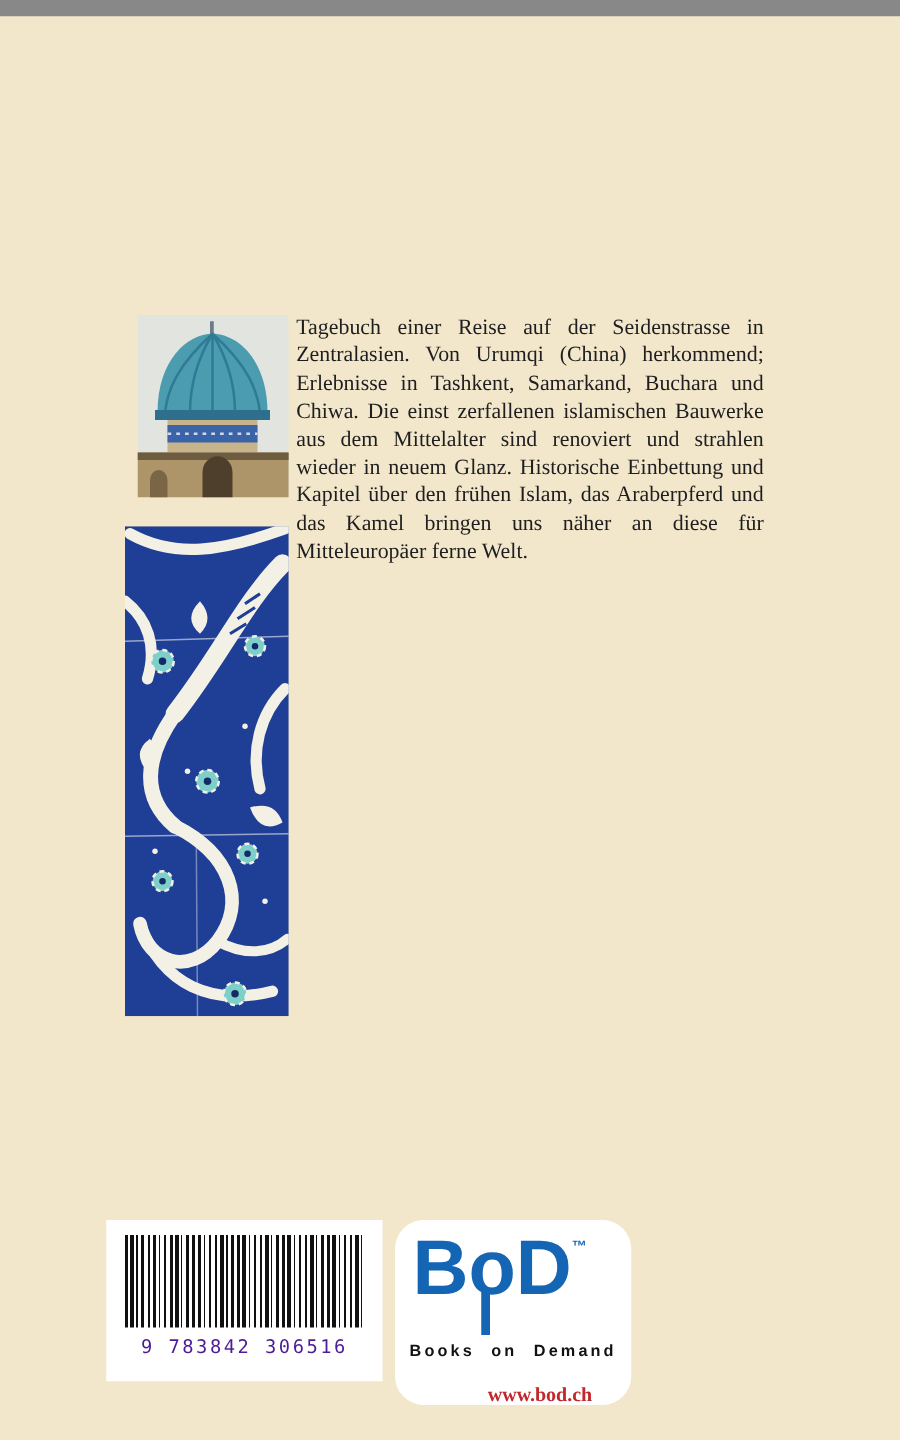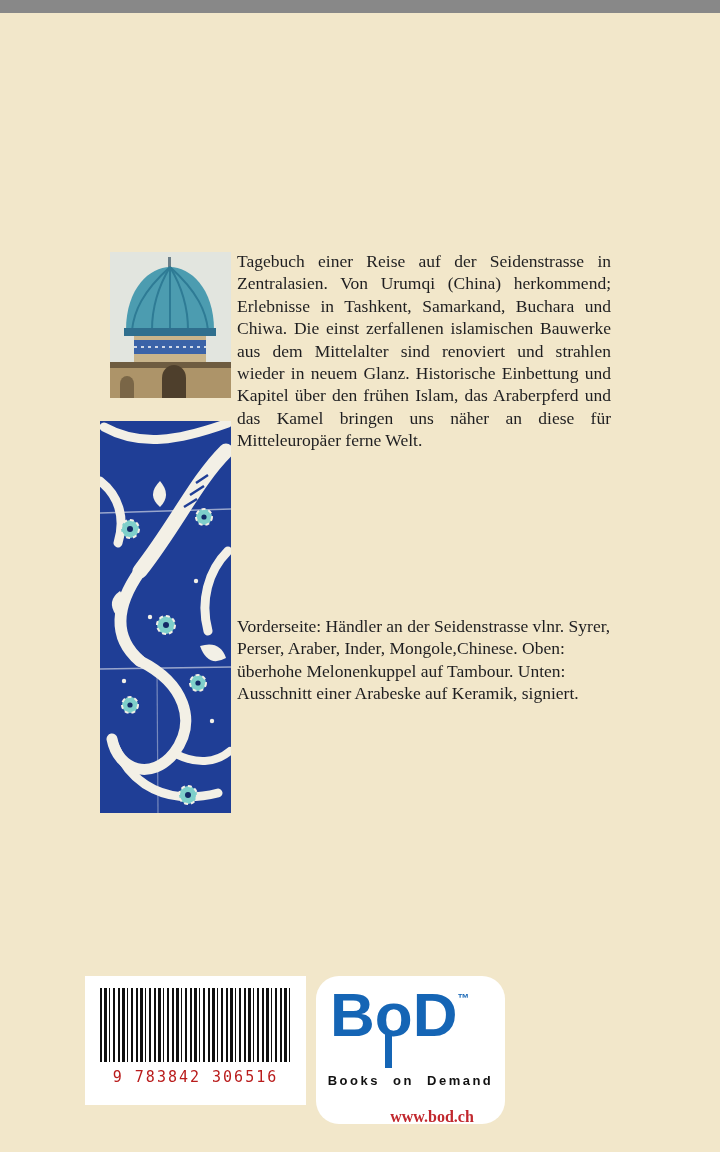--- a/index.html
+++ b/index.html
@@ -23,21 +23,21 @@
     position:absolute;left:15px;right:15px;top:12px;height:74px;
     background:repeating-linear-gradient(90deg,
       #101010 0px,#101010 2px,#ffffff 2px,#ffffff 4px,
       #101010 4px,#101010 7px,#ffffff 7px,#ffffff 9px,
       #101010 9px,#101010 10px,#ffffff 10px,#ffffff 13px,
       #101010 13px,#101010 15px,#ffffff 15px,#ffffff 18px);
   }
   .barcode-number{
     position:absolute;left:0;right:0;top:92px;text-align:center;
     font-family:"DejaVu Sans Mono",monospace;font-size:15px;
-    letter-spacing:2px;color:#b91c1c;
+    letter-spacing:2px;color:#4c1d95;
   }
   #bod-box{left:316px;top:963px;width:189px;height:148px;border-radius:23px;}
   .bod-logo{
     position:absolute;left:14px;top:8px;
     font-family:"Liberation Sans",sans-serif;font-weight:bold;
     font-size:62px;line-height:1;color:var(--bod-blue,#1565b5);
     letter-spacing:0;white-space:nowrap;
   }
   .bod-tm{font-size:12px;vertical-align:34px;letter-spacing:0;}
   .bod-bar{
@@ -126,21 +126,20 @@
         <circle cx="98" cy="262" r="2.6" fill="#122a66"></circle>
       <circle cx="30" cy="284" r="8" fill="#7ecfca"></circle>
         <circle cx="30" cy="284" r="8" fill="none" stroke="#f3f0e6" stroke-width="2" stroke-dasharray="4 3"></circle>
         <circle cx="30" cy="284" r="2.6" fill="#122a66"></circle>
       <circle cx="88" cy="374" r="9" fill="#7ecfca"></circle>
         <circle cx="88" cy="374" r="9" fill="none" stroke="#f3f0e6" stroke-width="2" stroke-dasharray="4 3"></circle>
         <circle cx="88" cy="374" r="3" fill="#122a66"></circle>
     </g>
   </svg>
 
-  <p id="credits" class="textblock">Vorderseite: Händler an der Seidenstrasse vlnr. Syrer, Perser, Araber, Inder, Mongole,Chinese. Oben: überhohe Melonenkuppel auf Tambour. Unten: Ausschnitt einer Arabeske auf Keramik, signiert.</p>
 
   <div id="barcode-box" class="whitebox">
     <div class="bars"></div>
     <div class="barcode-number">9 783842 306516</div>
   </div>
 
   <div id="bod-box" class="whitebox">
     <div class="bod-logo"><span>BoD</span><span class="bod-tm">™</span></div>
     <div class="bod-bar"></div>
     <div class="bod-tagline">Books on Demand</div>

